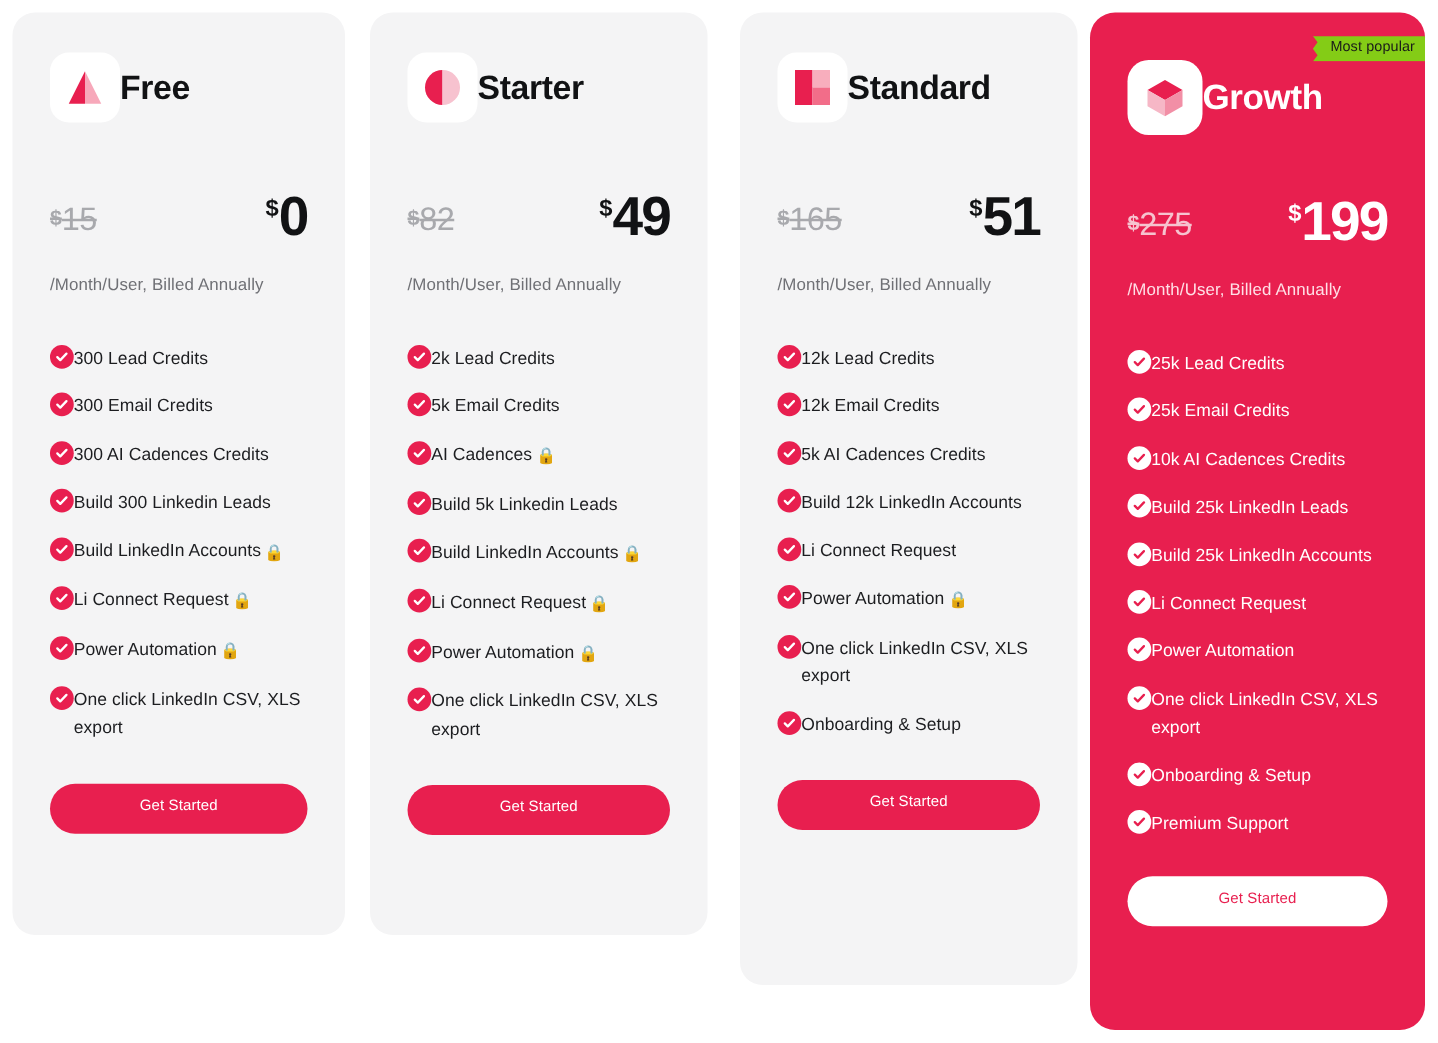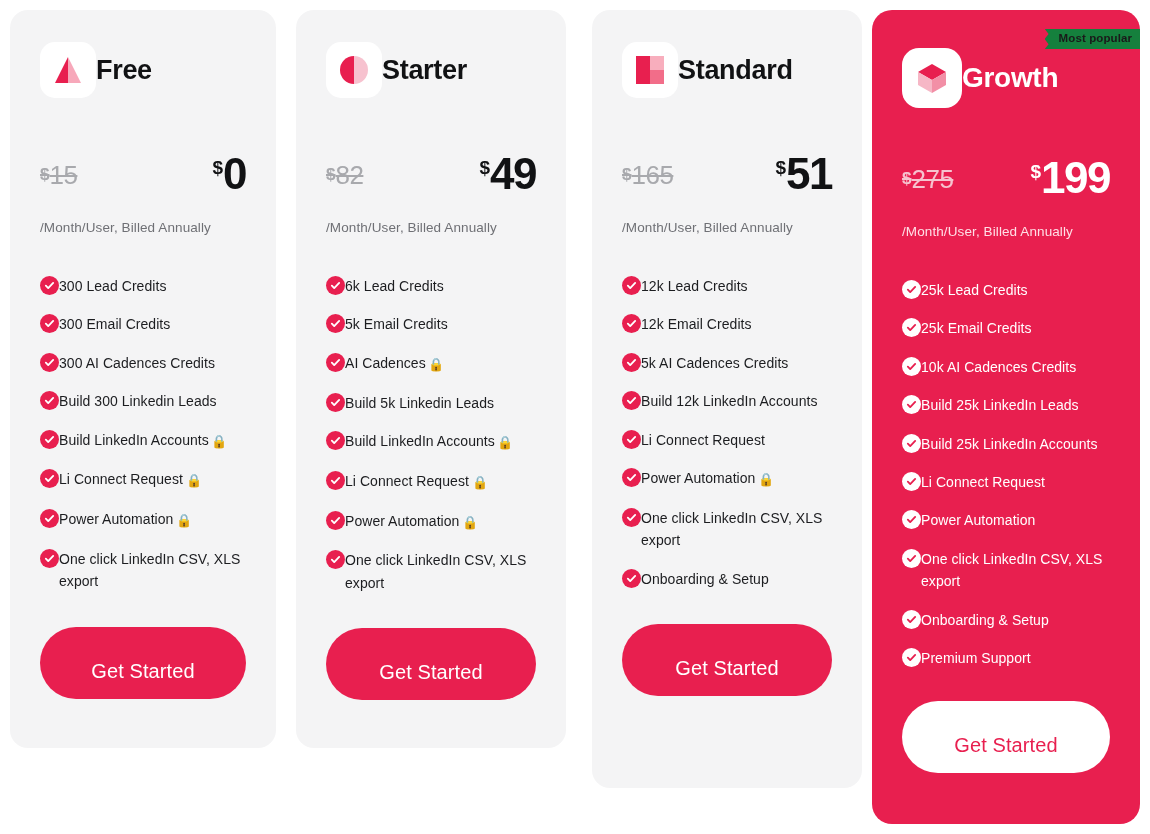--- a/index.html
+++ b/index.html
@@ -40,24 +40,24 @@
   .ribbon {
     position: absolute;
     top: 18px;
     right: -4px;
     height: 22px;
     display: flex;
     align-items: center;
     z-index: 5;
   }
   .ribbon-body {
-    background: #15803d;
+    background: #84cc16;
     color: #1a1a1a;
     font-size: 11.5px;
-    font-weight: 700;
+    font-weight: 400;
     padding: 4px 12px 5px 14px;
     letter-spacing: .1px;
     line-height: 1;
     white-space: nowrap;
     clip-path: polygon(
       0% 0%, 100% 0%,
       96% 25%, 100% 50%, 96% 75%, 100% 100%,
       0% 100%,
       4% 75%, 0% 50%, 4% 25%
     );
@@ -176,27 +176,27 @@
     font-size: 13px;
     margin-left: 3px;
     vertical-align: -1px;
   }
 
   
   .cta {
     display: block;
     width: 100%;
     margin-top: 34px;
-    padding: 33px 0 16px;
+    padding: 10px 0 16px;
     border: none;
     border-radius: 40px;
     background: #e81f4f;
     color: #ffffff;
     font-family: "Liberation Sans", sans-serif;
-    font-size: 20px;
+    font-size: 12px;
     font-weight: 400;
     letter-spacing: .1px;
     cursor: pointer;
     text-align: center;
   }
   .card.featured .cta {
     background: #ffffff;
     color: #e81f4f;
     margin-top: 32px;
   }
@@ -315,21 +315,21 @@
         </div>
       </div>
       <div class="billing">/Month/User, Billed Annually</div>
       <ul class="features">
         <li class="feature">
           <span class="check">
             <svg width="11" height="11" viewBox="0 0 12 12">
               <path d="M2 6.2 L4.6 8.8 L10 3.2" fill="none" stroke="#ffffff" stroke-width="2" stroke-linecap="round" stroke-linejoin="round"></path>
             </svg>
           </span>
-          <span class="feature-text"><span>6k Lead Credits</span></span>
+          <span class="feature-text"><span>2k Lead Credits</span></span>
         </li>
         <li class="feature">
           <span class="check">
             <svg width="11" height="11" viewBox="0 0 12 12">
               <path d="M2 6.2 L4.6 8.8 L10 3.2" fill="none" stroke="#ffffff" stroke-width="2" stroke-linecap="round" stroke-linejoin="round"></path>
             </svg>
           </span>
           <span class="feature-text"><span>5k Email Credits</span></span>
         </li>
         <li class="feature">

